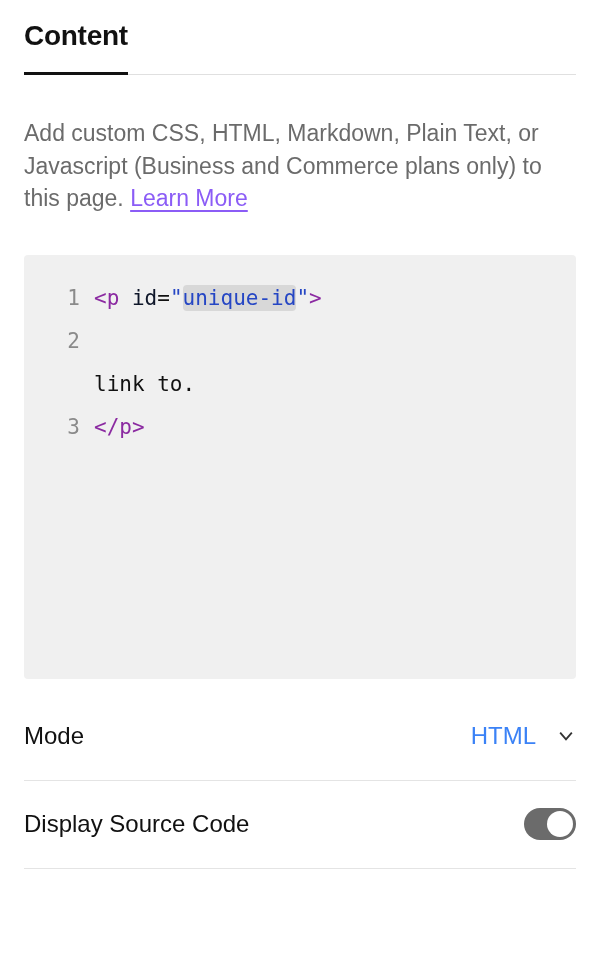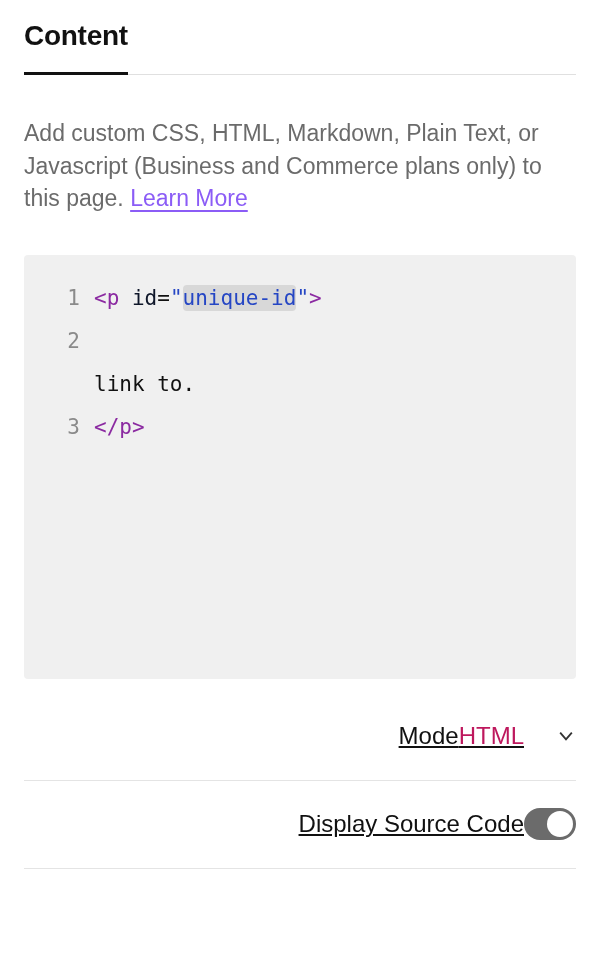--- a/index.html
+++ b/index.html
@@ -11,25 +11,25 @@
   .desc a { color: #8b5cf6; text-decoration: underline; text-underline-offset: 4px; }
   .editor { background: #f0f0f0; border-radius: 4px; padding: 22px 26px; height: 424px; font-family: ui-monospace, Menlo, Monaco, Consolas, monospace; font-size: 21px; line-height: 2.05; }
   .code-line { display: flex; }
   .ln { width: 30px; text-align: right; color: #8a8a8a; flex-shrink: 0; margin-right: 14px; user-select: none; }
   .code { white-space: pre-wrap; color: #111; }
   .tok-angle, .tok-tag { color: #8b2aa1; }
   .tok-attr { color: #0f172a; }
   .tok-punct-eq { color: #111; }
   .tok-str { color: #2546c4; }
   .hl { background: #d8d8d8; border-radius: 4px; padding: 1px 0; }
-  .row { display: flex; align-items: center; justify-content: flex-end; height: 88px; border-bottom: 1px solid #e4e4e4; font-size: 24px; margin-top: 0; text-decoration: underline; }
+  .row { display: flex; align-items: center; justify-content: space-between; height: 88px; border-bottom: 1px solid #e4e4e4; font-size: 24px; margin-top: 0; }
   .row:first-of-type { margin-top: 0; }
   .rows { margin-top: 14px; }
   .row .label { color: #111; }
-  .row .value { color: #be185d; display: flex; align-items: center; gap: 32px; }
+  .row .value { color: #3b82f6; display: flex; align-items: center; gap: 20px; }
   .chev { width: 20px; height: 20px; display: inline-flex; align-items: center; justify-content: center; }
   .chev svg { stroke: #333; stroke-width: 2.2; fill: none; }
   .toggle { width: 52px; height: 32px; background: #6b6b6b; border-radius: 16px; position: relative; cursor: pointer; }
   .toggle .knob { position: absolute; right: 3px; top: 3px; width: 26px; height: 26px; background: #fff; border-radius: 50%; }
   .cont-line .ln { visibility: hidden; }
 </style>
 </head>
 <body>
 
 <div class="wrap">

